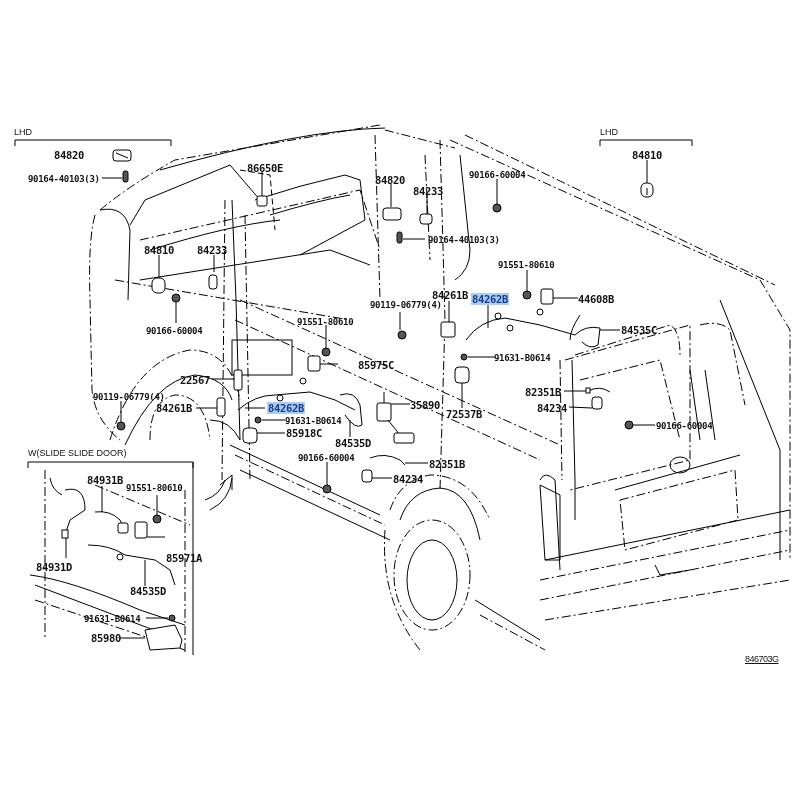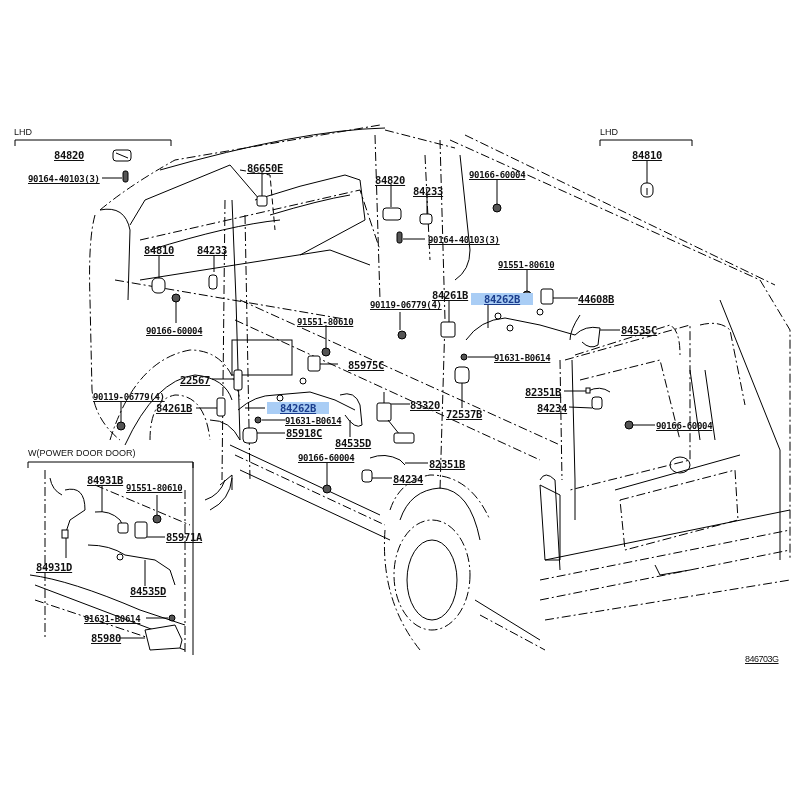--- a/index.html
+++ b/index.html
@@ -6,24 +6,24 @@
   body { width: 800px; height: 800px; position: relative; overflow: hidden; font-family: "DejaVu Sans", sans-serif; }
   #stage { position: absolute; left: 0; top: 0; width: 688px; height: 800px; }
   svg#drawing { position: absolute; left: 0; top: 0; }
   .ln { stroke: #000; stroke-width: 1; fill: none; }
   .dash { stroke: #000; stroke-width: 1; fill: none; stroke-dasharray: 9 3 2 3; }
   .dash2 { stroke: #000; stroke-width: 1; fill: none; stroke-dasharray: 6 3; }
   .part { stroke: #000; stroke-width: 1; fill: #fff; }
   .partd { stroke: #000; stroke-width: 1; fill: #555; }
   .lbl {
     position: absolute; font-family: "DejaVu Sans Mono", monospace; font-weight: bold;
-    font-size: 10.5px; color: #111; white-space: nowrap; line-height: 12px; letter-spacing: -0.3px; text-decoration: underline;
+    font-size: 10.5px; color: #111; white-space: nowrap; line-height: 12px; letter-spacing: -0.3px;
   }
   .lbl.sm { font-size: 9px; }
-  .lbl.hl { background: #a9cdf5; color: #1a3c8c; padding: 0 13px; }
+  .lbl.hl { background: #a9cdf5; color: #1a3c8c; padding: 0 1px; }
   .sect { position: absolute; font-family: "Liberation Sans", sans-serif; font-size: 9px; color: #111; white-space: nowrap; }
   .code { position: absolute; font-family: "Liberation Sans", sans-serif; font-size: 9px; color: #111; letter-spacing: -0.5px; text-decoration: underline; }
 </style>
 </head>
 <body>
 
 <div id="stage">
 
 <svg id="drawing" width="800" height="800" viewBox="0 0 800 800">
 
@@ -311,21 +311,21 @@
     <circle class="partd" cx="172" cy="618" r="3"></circle>
   </g>
   <g>
     <path class="part" d="M145 630 L175 625 L182 640 L180 648 L150 650 Z"></path>
     <line class="ln" x1="120" y1="638" x2="145" y2="638"></line>
   </g>
 </svg>
 
 <div class="sect" style="left:14px;top:127px">LHD</div>
 <div class="sect" style="left:600px;top:127px">LHD</div>
-<div class="sect" style="left:28px;top:448px">W(POWER DOOR DOOR)</div>
+<div class="sect" style="left:28px;top:448px">W(SLIDE SLIDE DOOR)</div>
 
 <div class="lbl" style="left:54px;top:149px">84820</div>
 <div class="lbl sm" style="left:28px;top:173px">90164-40103(3)</div>
 <div class="lbl" style="left:632px;top:149px">84810</div>
 
 <div class="lbl" style="left:247px;top:162px">86650E</div>
 <div class="lbl" style="left:375px;top:174px">84820</div>
 <div class="lbl" style="left:413px;top:185px">84233</div>
 <div class="lbl sm" style="left:469px;top:169px">90166-60004</div>
 <div class="lbl sm" style="left:428px;top:234px">90164-40103(3)</div>
@@ -335,44 +335,44 @@
 <div class="lbl sm" style="left:146px;top:325px">90166-60004</div>
 
 <div class="lbl sm" style="left:498px;top:259px">91551-80610</div>
 <div class="lbl" style="left:432px;top:289px">84261B</div>
 <div class="lbl hl" style="left: 471px; top: 293px; background: rgb(169, 205, 245);">84262B</div>
 <div class="lbl" style="left:578px;top:293px">44608B</div>
 <div class="lbl sm" style="left:370px;top:299px">90119-06779(4)</div>
 <div class="lbl" style="left:621px;top:324px">84535C</div>
 
 <div class="lbl sm" style="left:297px;top:316px">91551-80610</div>
-<div class="lbl" style="left:348px;top:359px">85975C</div>
+<div class="lbl" style="left:358px;top:359px">85975C</div>
 <div class="lbl sm" style="left:494px;top:352px">91631-B0614</div>
 
 <div class="lbl" style="left:180px;top:374px">22567</div>
 <div class="lbl sm" style="left:93px;top:391px">90119-06779(4)</div>
 <div class="lbl" style="left:156px;top:402px">84261B</div>
 <div class="lbl hl" style="left: 267px; top: 402px; background: rgb(169, 205, 245);">84262B</div>
 <div class="lbl sm" style="left:285px;top:415px">91631-B0614</div>
 <div class="lbl" style="left:286px;top:427px">85918C</div>
 
-<div class="lbl" style="left:410px;top:399px">83320</div>
+<div class="lbl" style="left:410px;top:399px">35890</div>
 <div class="lbl" style="left:446px;top:408px">72537B</div>
 <div class="lbl" style="left:525px;top:386px">82351B</div>
 <div class="lbl" style="left:537px;top:402px">84234</div>
 <div class="lbl sm" style="left:656px;top:420px">90166-60004</div>
 
 <div class="lbl" style="left:335px;top:437px">84535D</div>
 <div class="lbl sm" style="left:298px;top:452px">90166-60004</div>
 <div class="lbl" style="left:429px;top:458px">82351B</div>
 <div class="lbl" style="left:393px;top:473px">84234</div>
 
 <div class="lbl" style="left:87px;top:474px">84931B</div>
 <div class="lbl sm" style="left:126px;top:482px">91551-80610</div>
-<div class="lbl" style="left:166px;top:531px">85971A</div>
+<div class="lbl" style="left:166px;top:552px">85971A</div>
 <div class="lbl" style="left:36px;top:561px">84931D</div>
 <div class="lbl" style="left:130px;top:585px">84535D</div>
 <div class="lbl sm" style="left:84px;top:613px">91631-B0614</div>
 <div class="lbl" style="left:91px;top:632px">85980</div>
 
 <div class="code" style="left:745px;top:654px">846703G</div>
 
 </div>
 
 </body></html>

